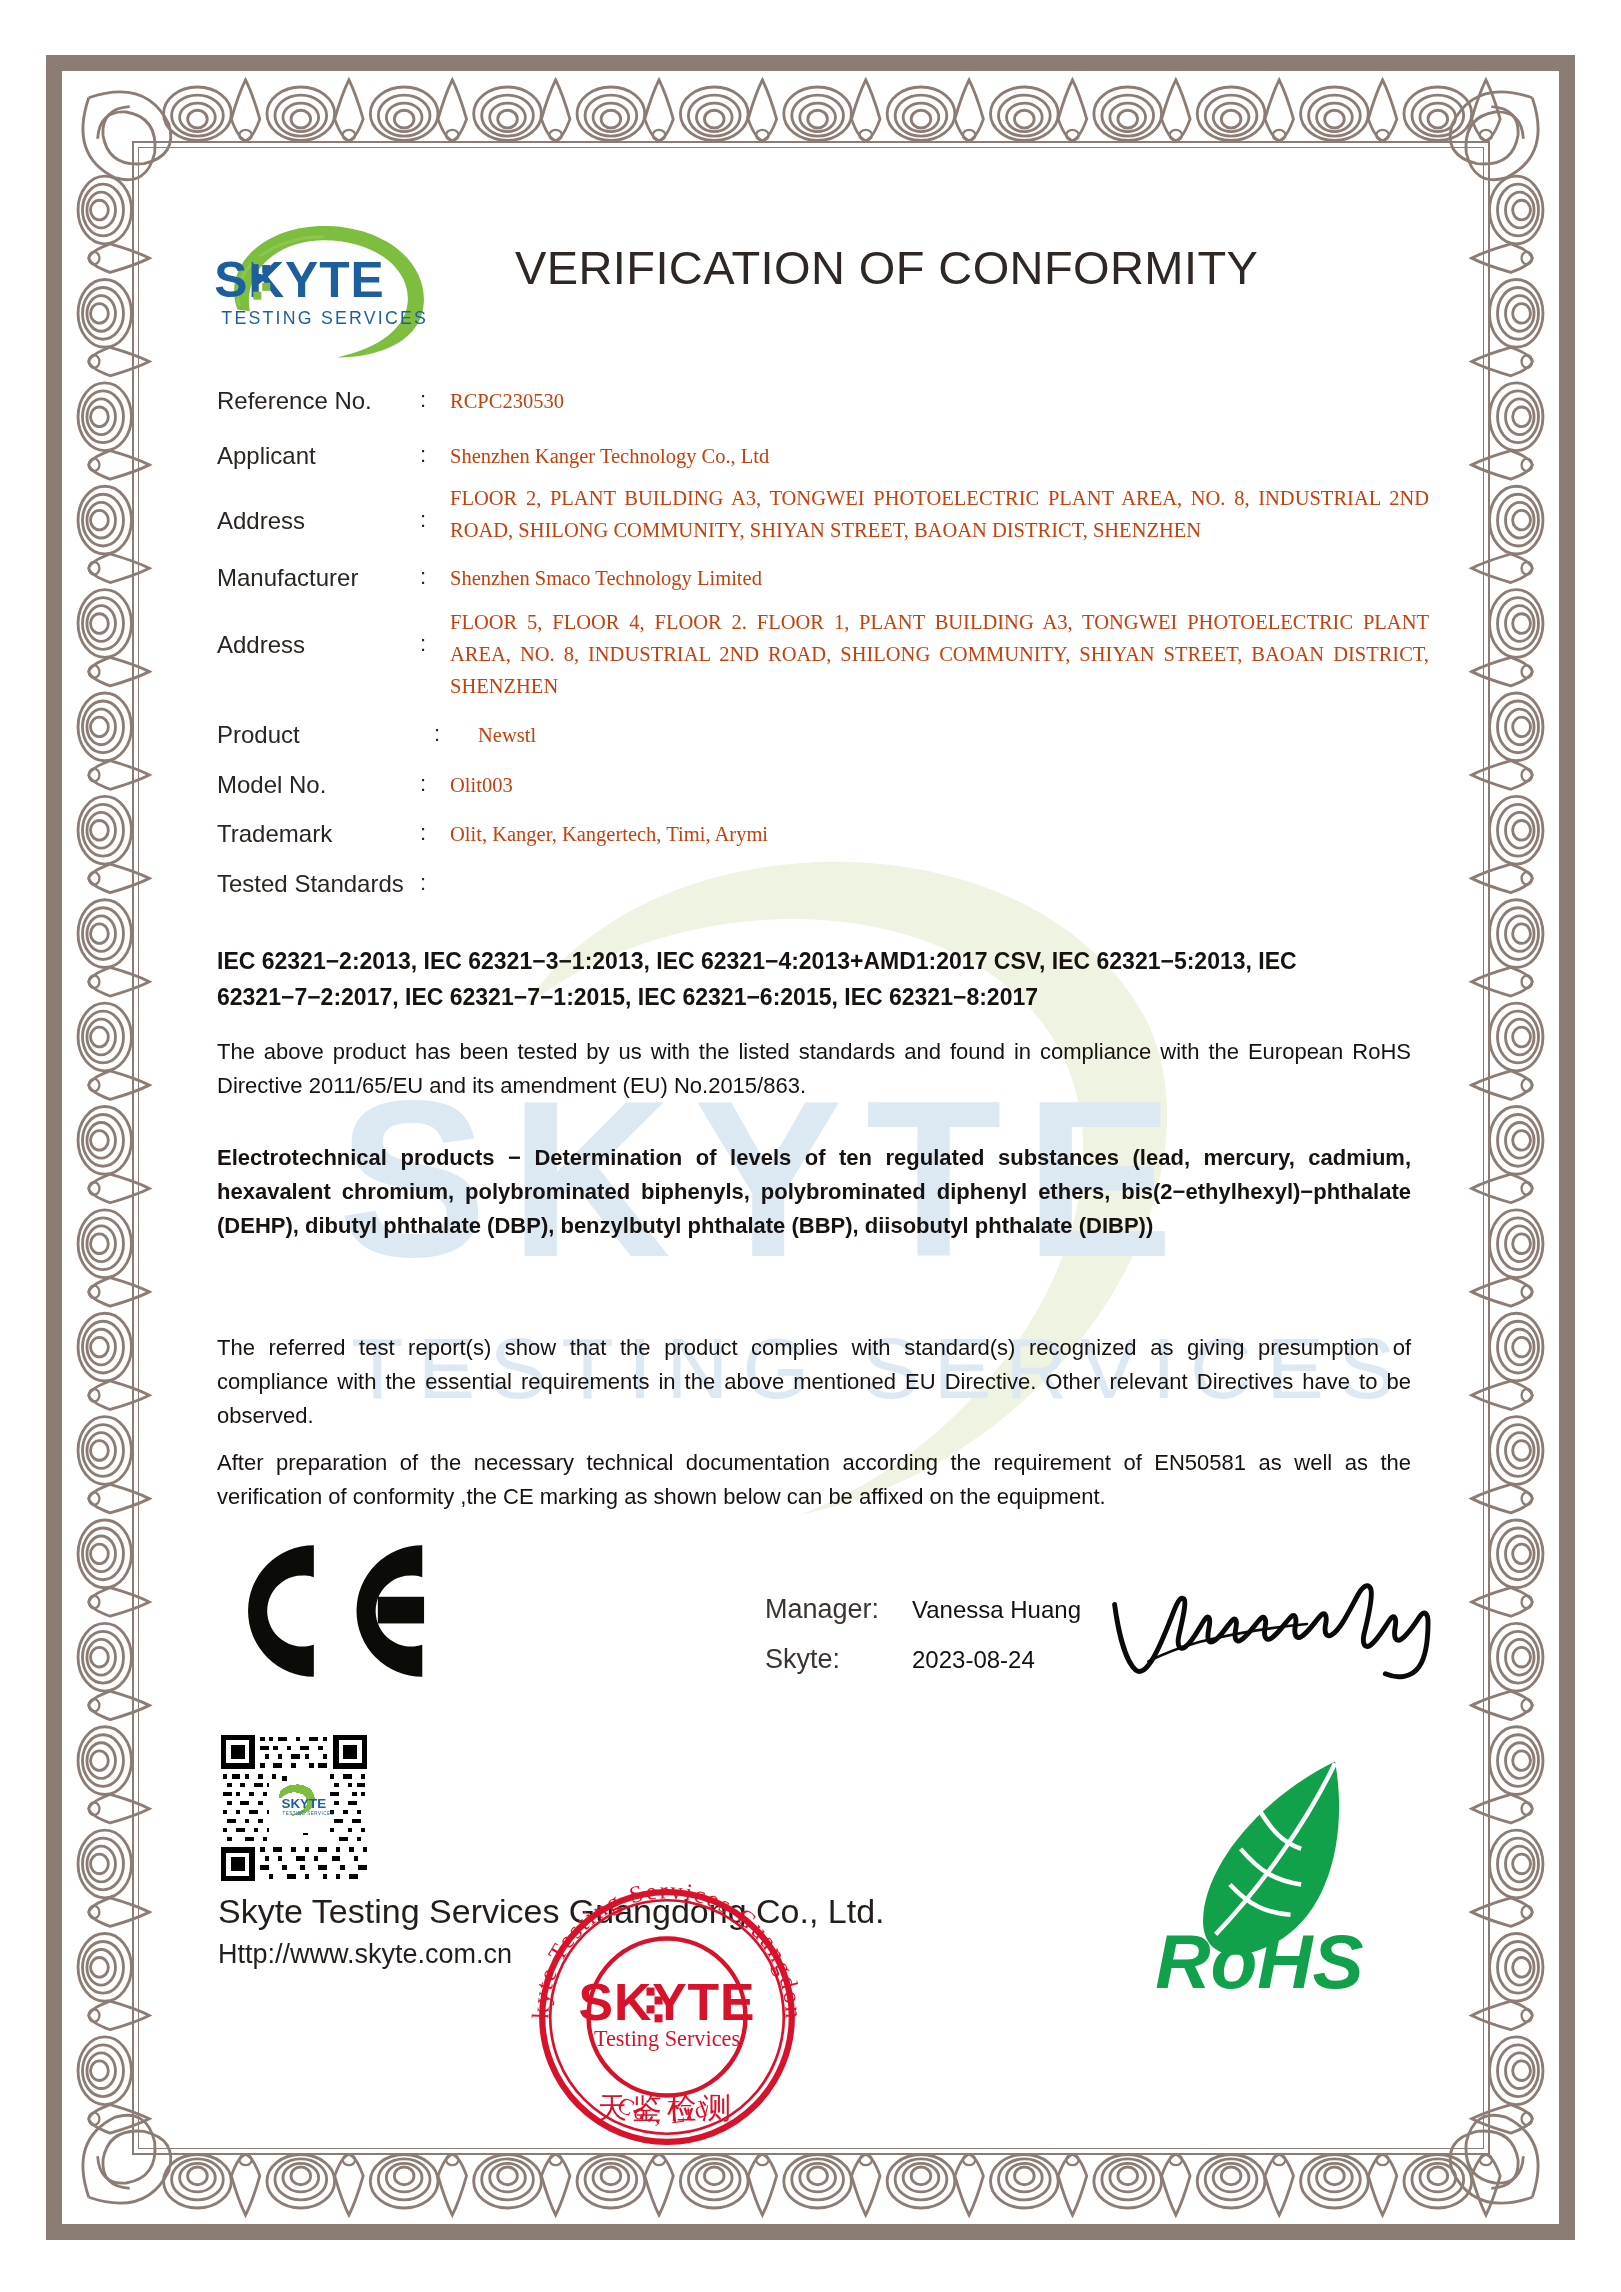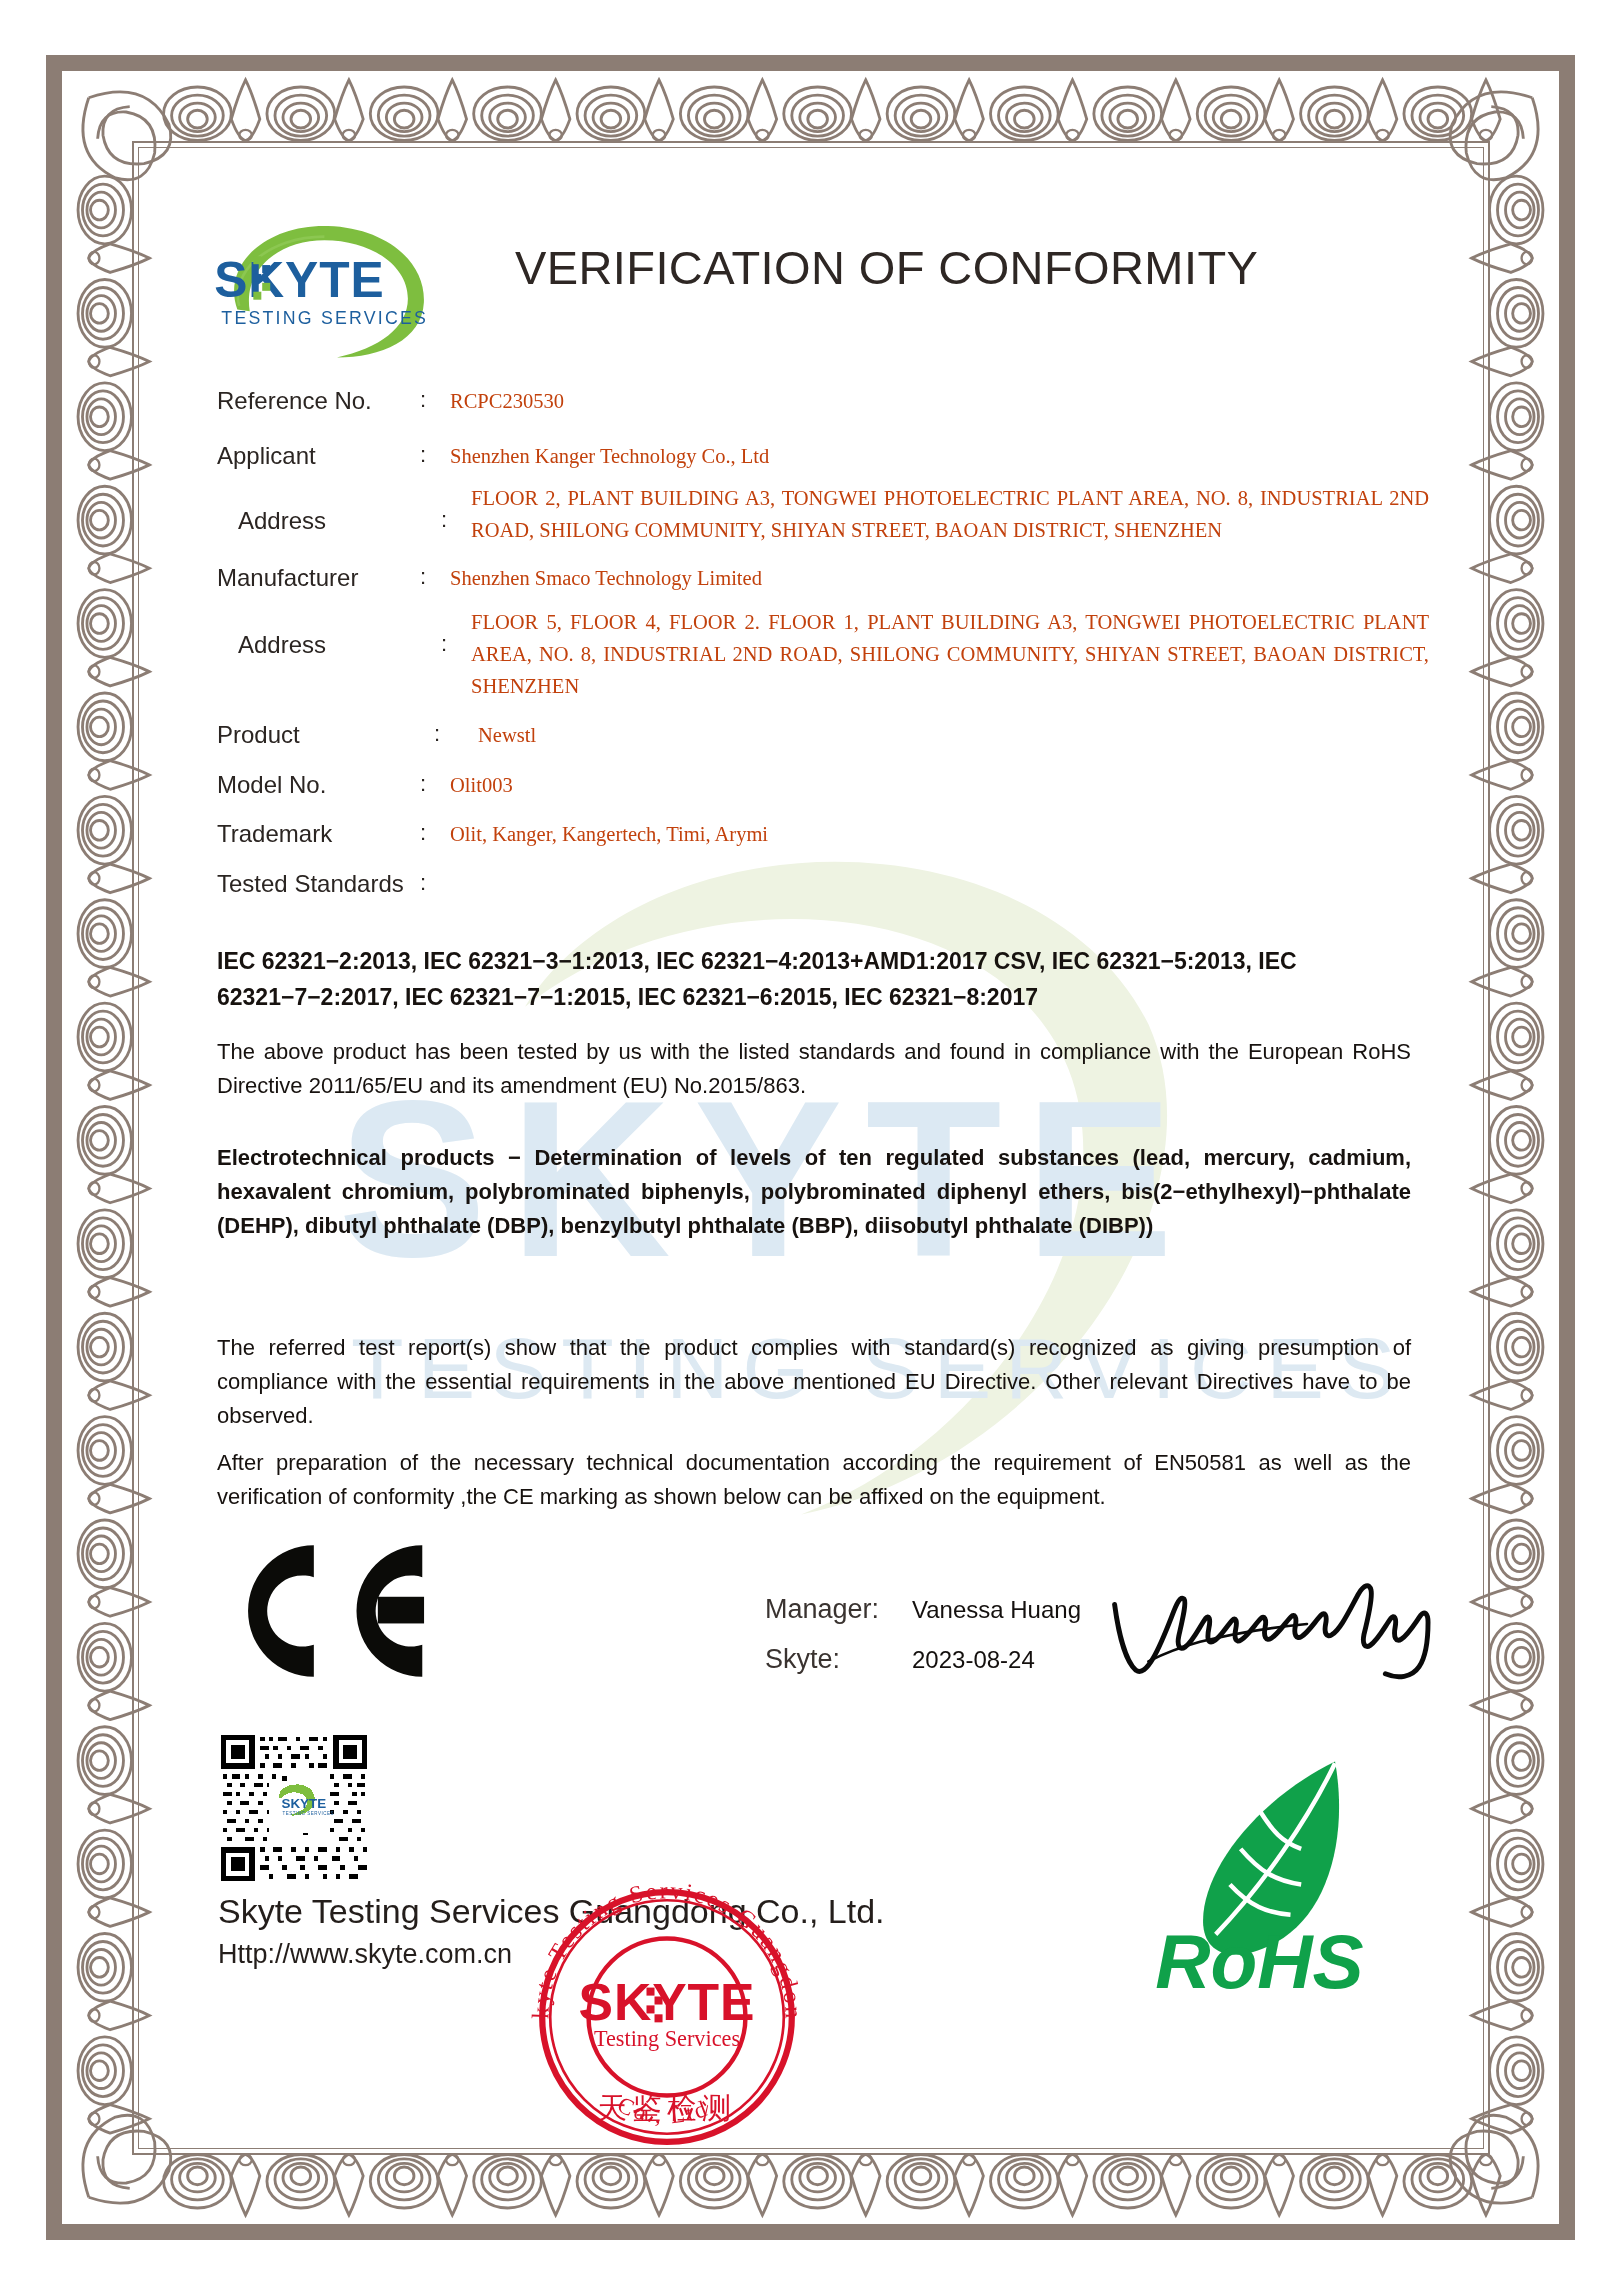--- a/index.html
+++ b/index.html
@@ -172,21 +172,21 @@
   .row-ref   { padding-top: 3.6px; }
   .row-app   { padding-top: 21.4px; justify-content: center; }
   .row-addr1 { padding-top: 9px; }
   .row-mfr   { padding-top: 14.3px; }
   .row-addr2 { padding-top: 10.7px; }
   .row-prod  { padding-top: 16px; gap: 14px; }
   .row-model { padding-top: 16px; }
   .row-tm    { padding-top: 16px; }
   .row-std   { padding-top: 16px; }
 
-  .row-addr1 .flabel, .row-addr2 .flabel { padding-top: 23px; margin-left: 21px; }
+  .row-addr1 .flabel, .row-addr2 .flabel { padding-top: 23px; }
   .row-addr1 .fcolon, .row-addr2 .fcolon { padding-top: 23px; }
 
   
   .standards {
     position: absolute;
     left: 85px;
     top: 802px;
     width: 1194px;
     font-size: 23px;
     font-weight: 700;

